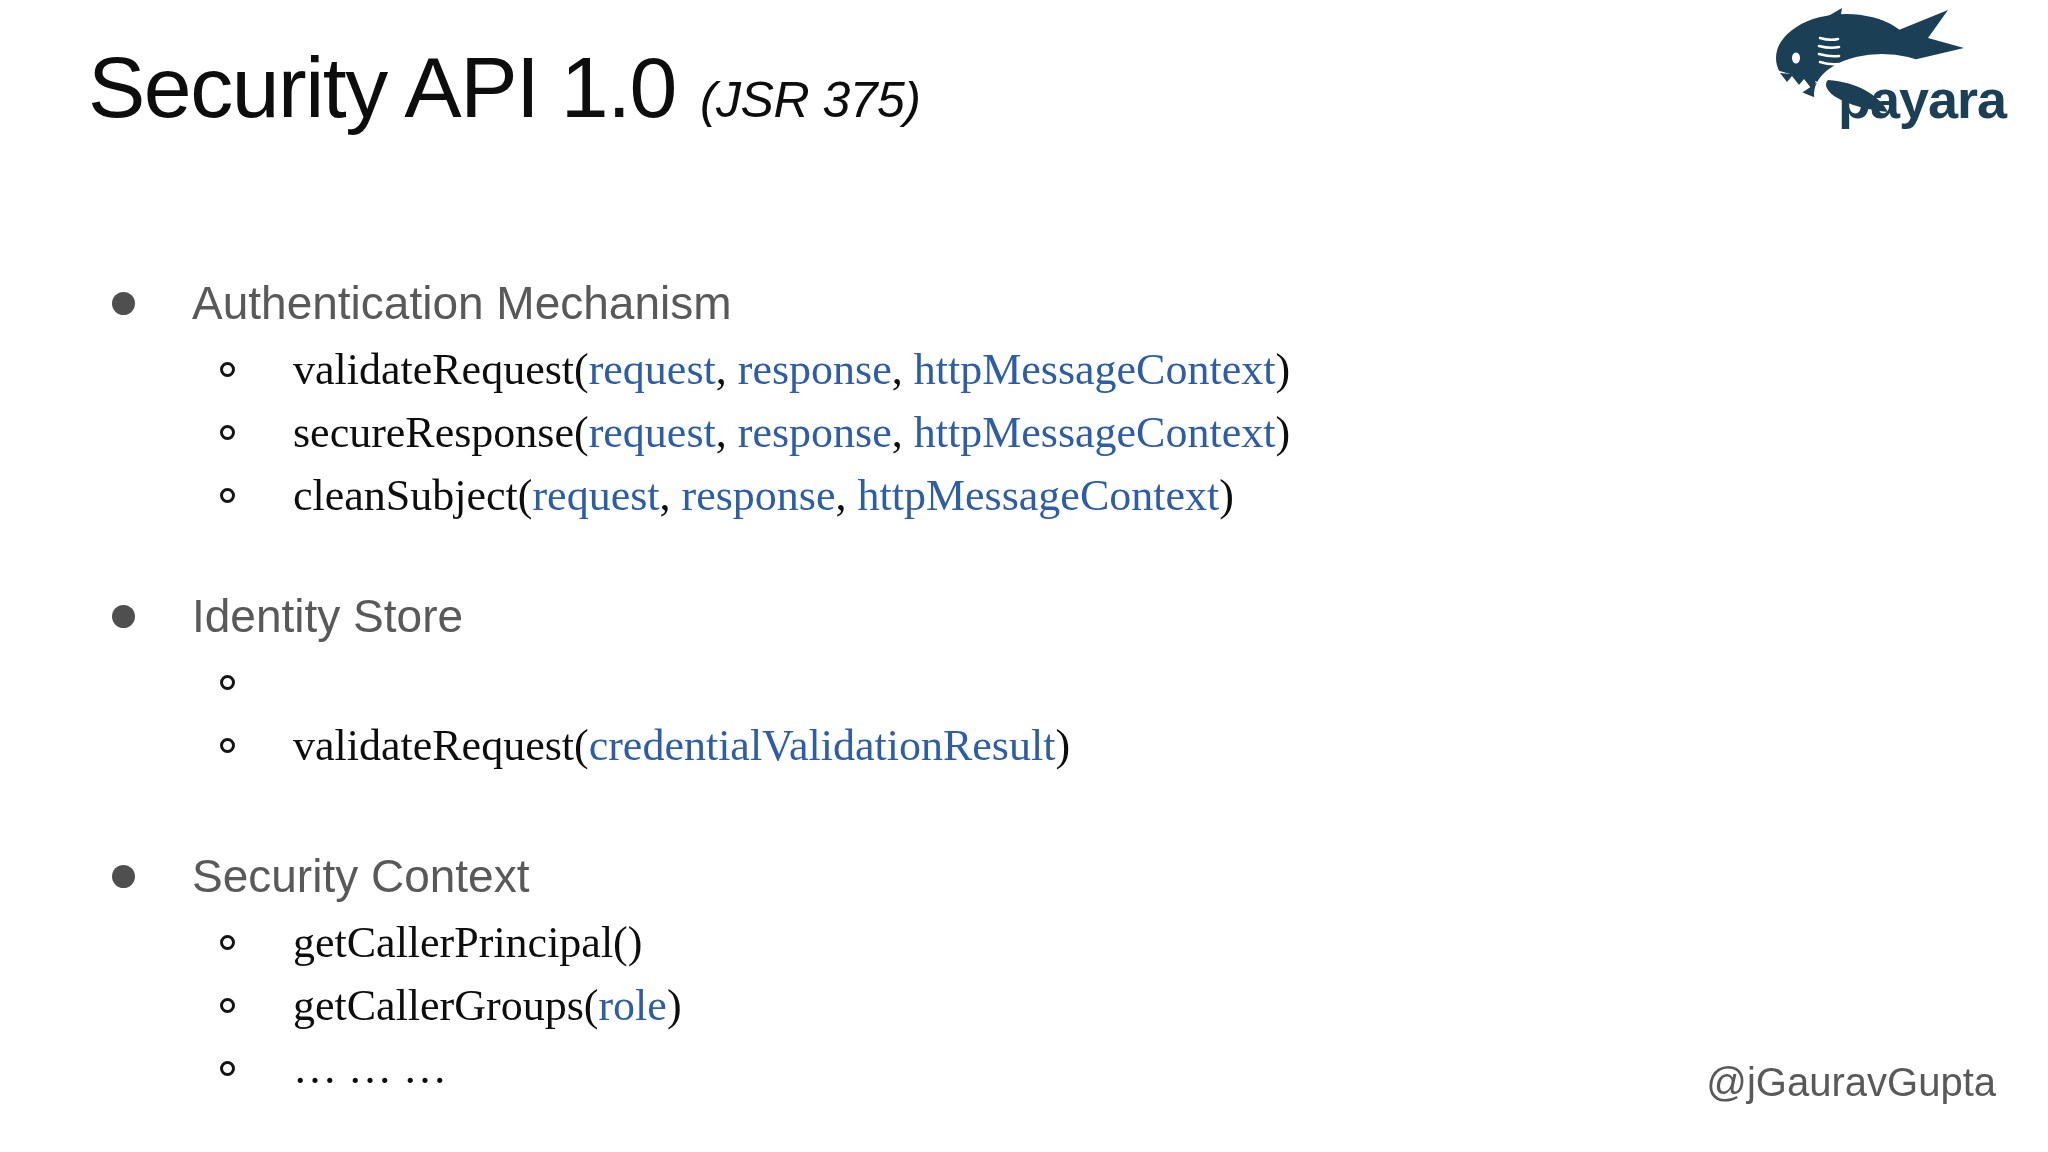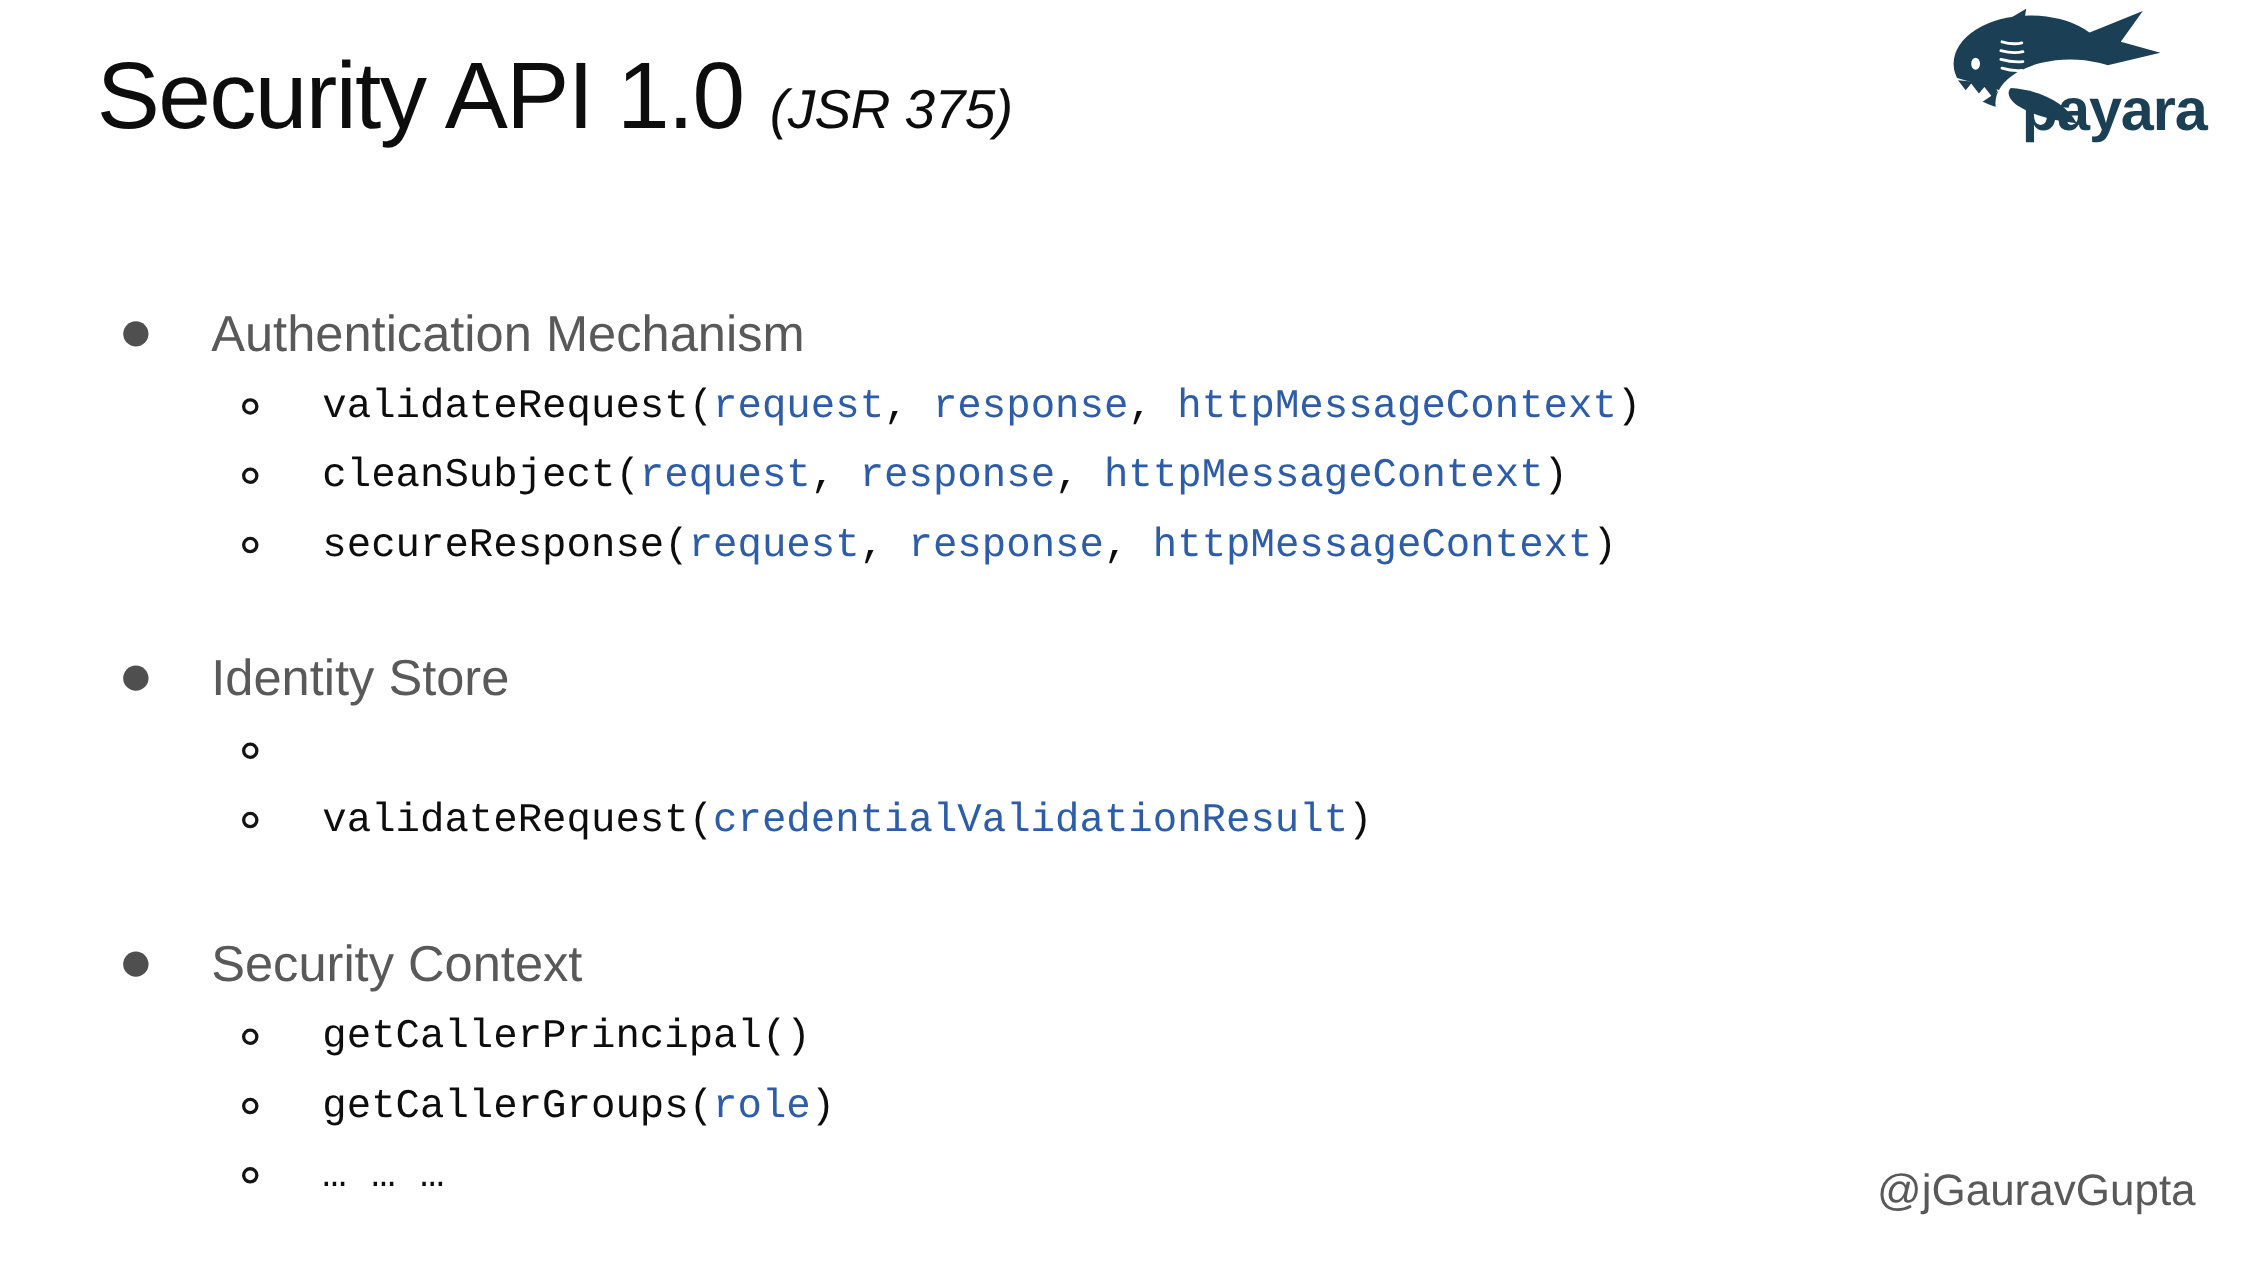--- a/index.html
+++ b/index.html
@@ -29,22 +29,22 @@
   .logo{position:absolute;top:6px;right:20px;width:256px;height:128px}
   .content{position:absolute;left:0;top:268px;right:12px}
   .section + .section{margin-top:54px}
   .section:nth-child(3){margin-top:64px}
   .heading-row{display:flex;align-items:center;height:70px;padding-left:112px}
   .dot{width:23px;height:23px;border-radius:50%;background:var(--bullet);margin-right:57px;flex:none}
   .heading{font-size:46px;color:var(--heading);letter-spacing:0}
   .code-row{display:flex;align-items:center;height:63px;padding-left:220px}
   .ring{width:15px;height:15px;border:3px solid #141414;border-radius:50%;margin-right:58px;flex:none;background:transparent}
   .code{
-    font-family:Liberation Mono, monospace;
-    font-size:37px;color:var(--code);white-space:pre;letter-spacing:0;
+    font-family:Liberation Serif, serif;
+    font-size:44px;color:var(--code);white-space:pre;letter-spacing:0;
   }
   .code .param{color:var(--param)}
   .code .plain{color:var(--code)}
   .handle{position:absolute;right:52px;top:1060px;font-size:40px;color:var(--heading)}
 </style>
 </head>
 <body>
 
 <div class="slide">
 
@@ -87,26 +87,26 @@
       <span class="heading">Authentication Mechanism</span>
     </div>
     <div>
   <div class="code-row">
     <span class="ring"></span>
     <span class="code"><span class="plain">validateRequest(</span><span class="param">request</span><span class="plain">, </span><span class="param">response</span><span class="plain">, </span><span class="param">httpMessageContext</span><span class="plain">)</span></span>
   </div>
 
   <div class="code-row">
     <span class="ring"></span>
-    <span class="code"><span class="plain">cleanSubject(</span><span class="param">request</span><span class="plain">, </span><span class="param">response</span><span class="plain">, </span><span class="param">httpMessageContext</span><span class="plain">)</span></span>
+    <span class="code"><span class="plain">secureResponse(</span><span class="param">request</span><span class="plain">, </span><span class="param">response</span><span class="plain">, </span><span class="param">httpMessageContext</span><span class="plain">)</span></span>
   </div>
 
   <div class="code-row">
     <span class="ring"></span>
-    <span class="code"><span class="plain">secureResponse(</span><span class="param">request</span><span class="plain">, </span><span class="param">response</span><span class="plain">, </span><span class="param">httpMessageContext</span><span class="plain">)</span></span>
+    <span class="code"><span class="plain">cleanSubject(</span><span class="param">request</span><span class="plain">, </span><span class="param">response</span><span class="plain">, </span><span class="param">httpMessageContext</span><span class="plain">)</span></span>
   </div>
 </div>
   </div>
 
   <div class="section">
     <div class="heading-row">
       <span class="dot"></span>
       <span class="heading">Identity Store</span>
     </div>
     <div>

